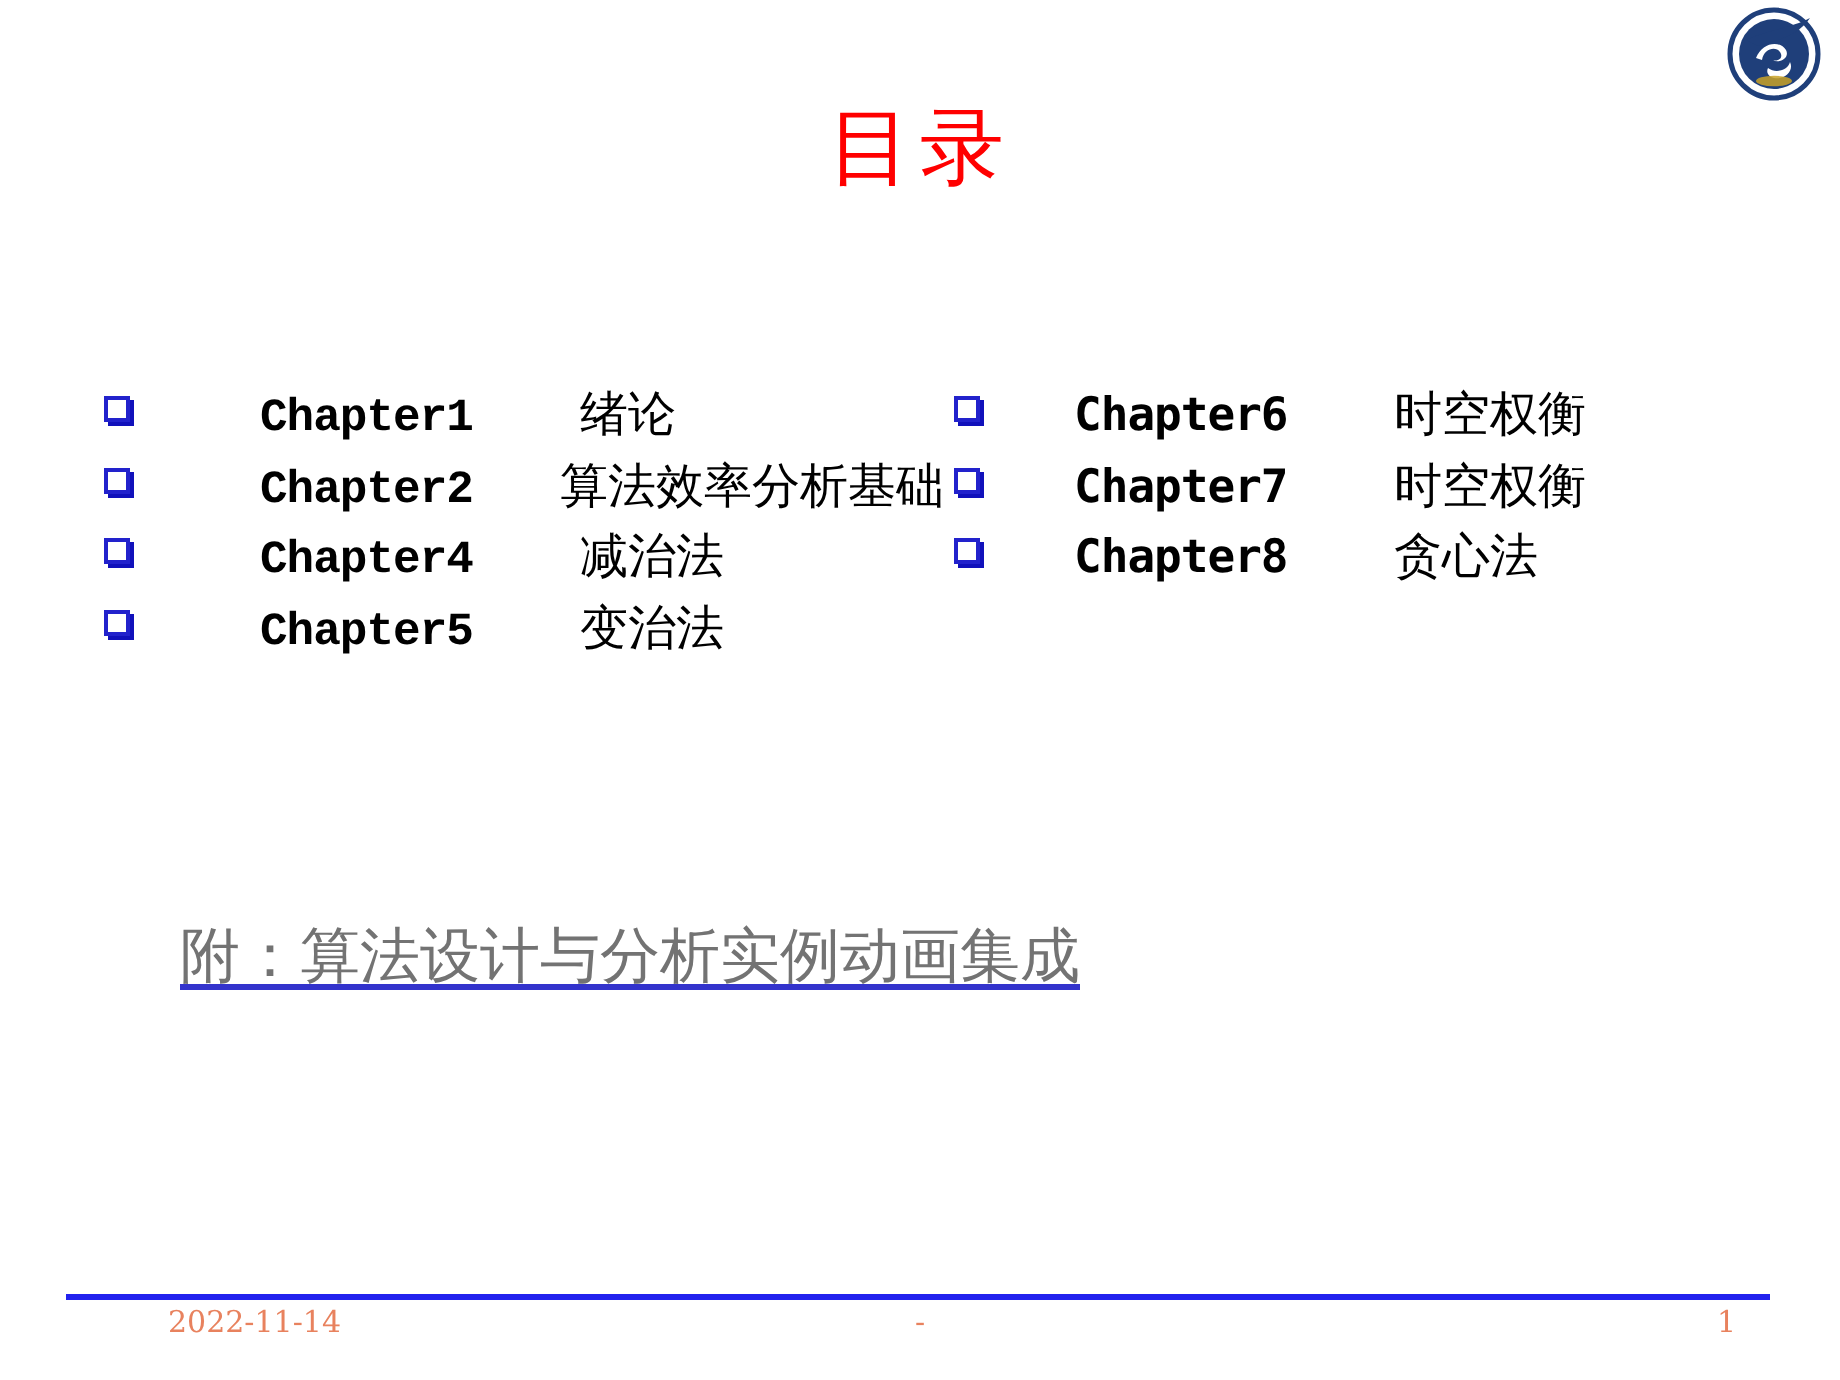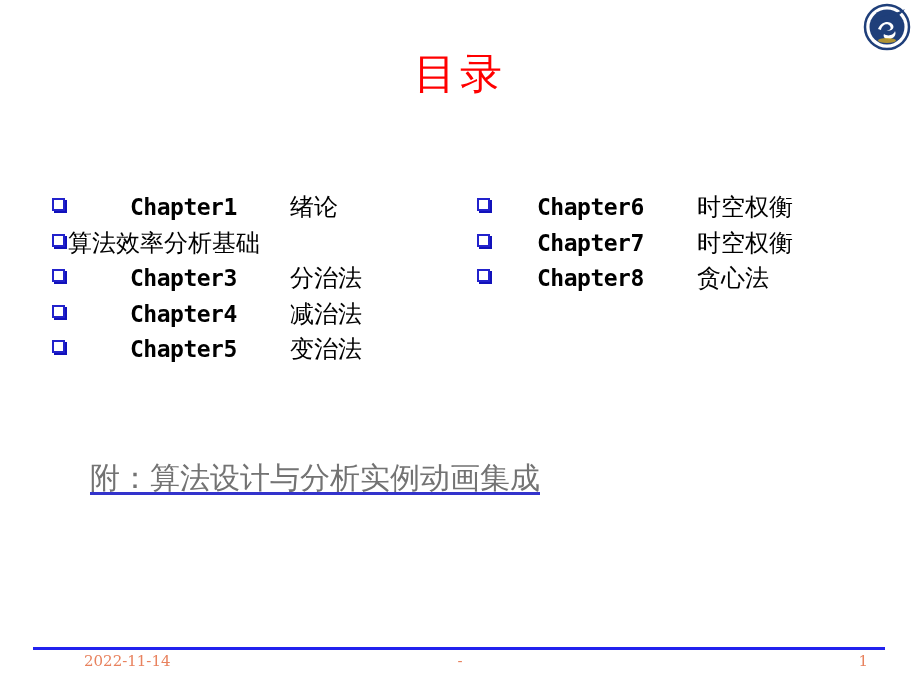--- a/index.html
+++ b/index.html
@@ -69,21 +69,21 @@
     margin-right: 3px;
   }
   .chap {
     display: inline-block;
     font-family: "DejaVu Sans Mono", "Liberation Mono", monospace;
     font-weight: bold;
     font-size: 23px;
     color: #000000;
     letter-spacing: -0.5px;
   }
-  #toc-left .chap  { width: 160px; padding-left: 62px; }
+  #toc-left .chap  { width: 160px; padding-left: 62px; font-family: Liberation Mono, monospace; }
   #toc-right .chap { width: 160px; padding-left: 44px; }
   .cname {
     display: inline-block;
     font-family: "DejaVu Sans", "Liberation Sans", sans-serif;
     font-size: 24px;
     color: #000000;
     letter-spacing: 0px;
   }
 
   
@@ -141,26 +141,22 @@
   <div id="title">目录</div>
 
   <div id="toc-left" class="toc-col">
     <div class="toc-item">
       <span class="bullet"></span>
       <span class="chap">Chapter1</span>
       <span class="cname">绪论</span>
     </div>
     <div class="toc-item">
       <span class="bullet"></span>
+      <span class="chap">Chapter2</span>
       <span class="cname">算法效率分析基础</span>
-    </div>
-    <div class="toc-item">
-      <span class="bullet"></span>
-      <span class="chap">Chapter3</span>
-      <span class="cname">分治法</span>
     </div>
     <div class="toc-item">
       <span class="bullet"></span>
       <span class="chap">Chapter4</span>
       <span class="cname">减治法</span>
     </div>
     <div class="toc-item">
       <span class="bullet"></span>
       <span class="chap">Chapter5</span>
       <span class="cname">变治法</span>

